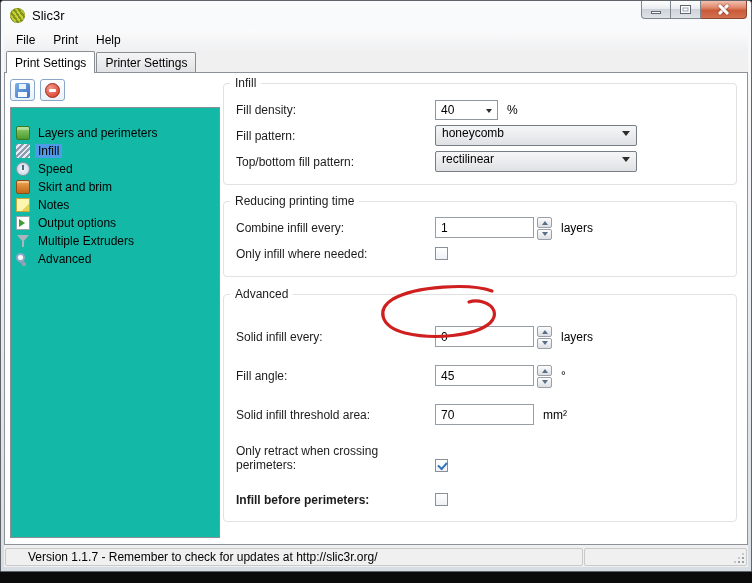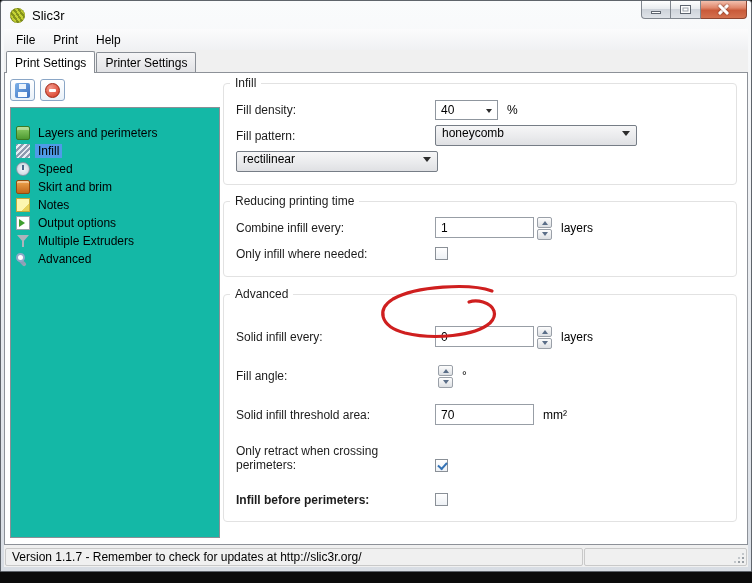--- a/index.html
+++ b/index.html
@@ -137,21 +137,21 @@
   .tri-up   { width:0; height:0; border:3px solid transparent; border-bottom:4px solid #5a6e88; margin-bottom:2px; }
   .tri-down { width:0; height:0; border:3px solid transparent; border-top:4px solid #5a6e88; margin-top:2px; }
   .unit { margin-left:9px; }
   .checkbox { width:13px; height:13px; border:1px solid #8a9097; background:linear-gradient(#fff,#eef1f5); position:relative; }
   .checkbox.checked::after { content:''; position:absolute; left:2px; top:2px; width:7px; height:4px;
     border-left:2px solid #3673b5; border-bottom:2px solid #3673b5; transform:rotate(-48deg); }
 
   
   .statusbar { position:absolute; left:0; right:0; bottom:0; height:20px; background:#f0f0f0; display:flex; }
   .status-pane { border:1px solid #c9c9c9; border-radius:2px; margin:1px; background:#f0f0f0; }
-  .status-pane.left { width:578px; display:flex; align-items:center; padding-left:6px;text-align:center; }
+  .status-pane.left { width:578px; display:flex; align-items:center; padding-left:22px;text-align:center; }
   .status-pane.right { flex:1; margin-left:0; position:relative; }
   .resize-grip { position:absolute; right:2px; bottom:2px; width:2px; height:2px; background:#9aa0a6;
     box-shadow:-4px 0 #9aa0a6, 0 -4px #9aa0a6, -8px 0 #c3c7cb, 0 -8px #c3c7cb, -4px -4px #c3c7cb; }
 
   
   .annotation { position:absolute; left:374px; top:281px; width:140px; height:66px; z-index:9; pointer-events:none; }
 </style>
 </head>
 <body>
 
@@ -243,20 +243,21 @@
             <span class="unit">%</span>
           </div>
           <div class="row">
             <div class="row-label">Fill pattern:</div>
             <div class="dropdown field">
               <span>honeycomb</span>
               <span class="arrow-down"></span>
             </div>
           </div>
           <div class="row">
+            <div class="row-label">Top/bottom fill pattern:</div>
             <div class="dropdown field">
               <span>rectilinear</span>
               <span class="arrow-down"></span>
             </div>
           </div>
         </div>
 
         <div class="group g2">
           <div class="group-title">Reducing printing time</div>
           <div class="row">
@@ -288,20 +289,21 @@
                   <span class="tri-up"></span>
                 </div>
               <div class="spin-btn">
                   <span class="tri-down"></span>
                 </div>
             </div>
             <span class="unit">layers</span>
           </div>
           <div class="row">
             <div class="row-label">Fill angle:</div>
+            <input class="text-input field" readonly="" value="45" style="">
             <div class="spinner">
               <div class="spin-btn">
                   <span class="tri-up"></span>
                 </div>
               <div class="spin-btn">
                   <span class="tri-down"></span>
                 </div>
             </div>
             <span class="unit">°</span>
           </div>

